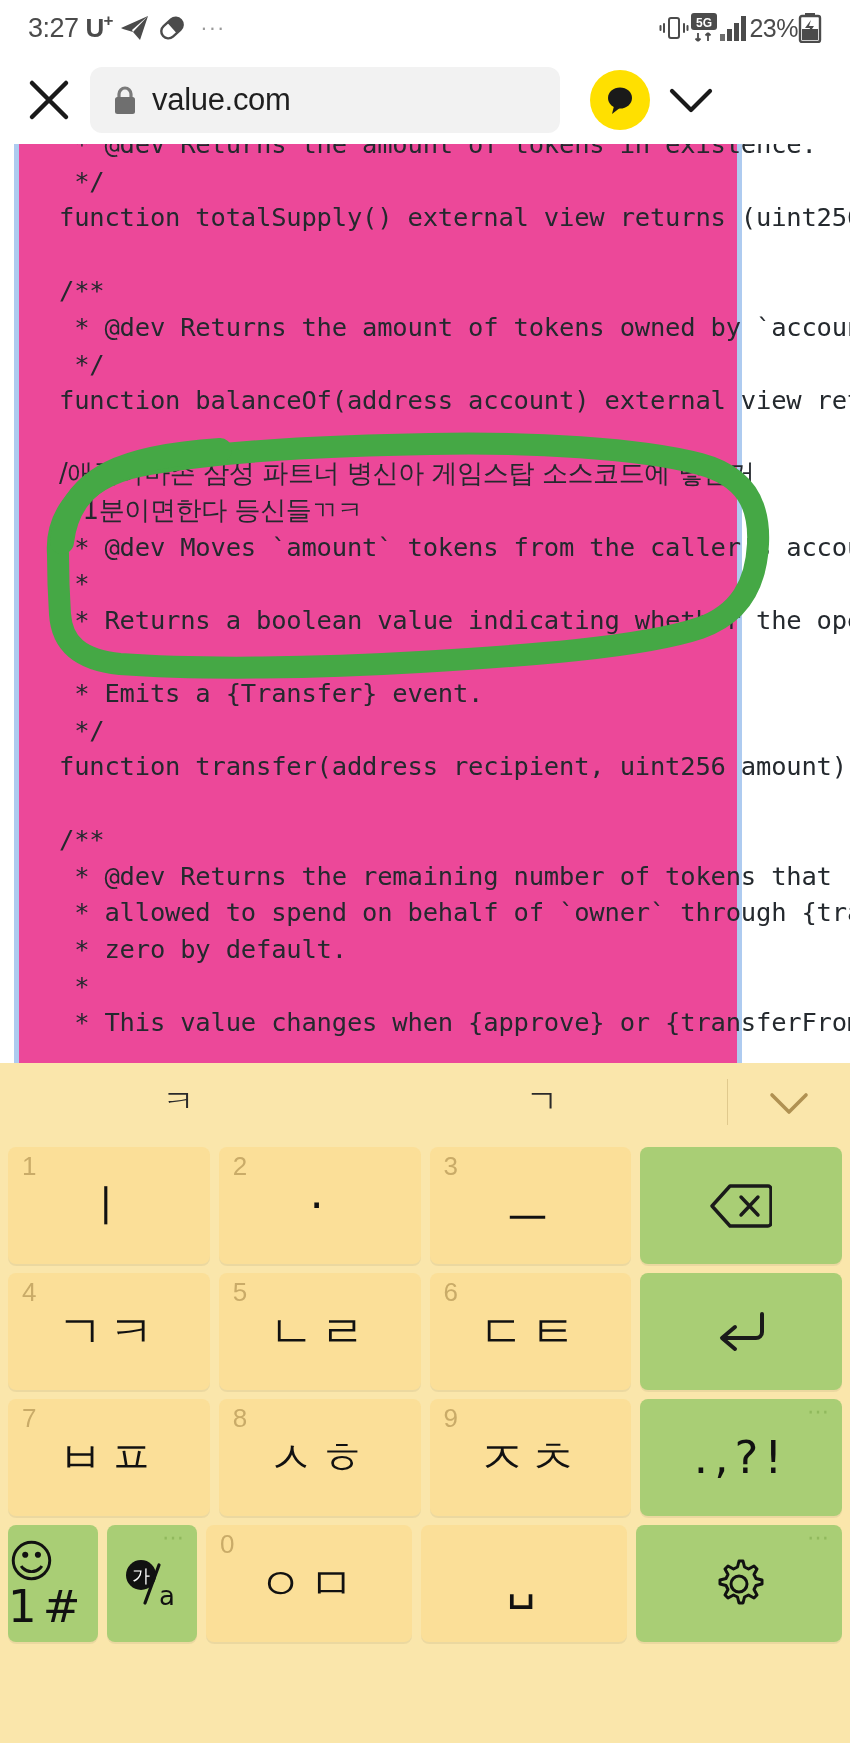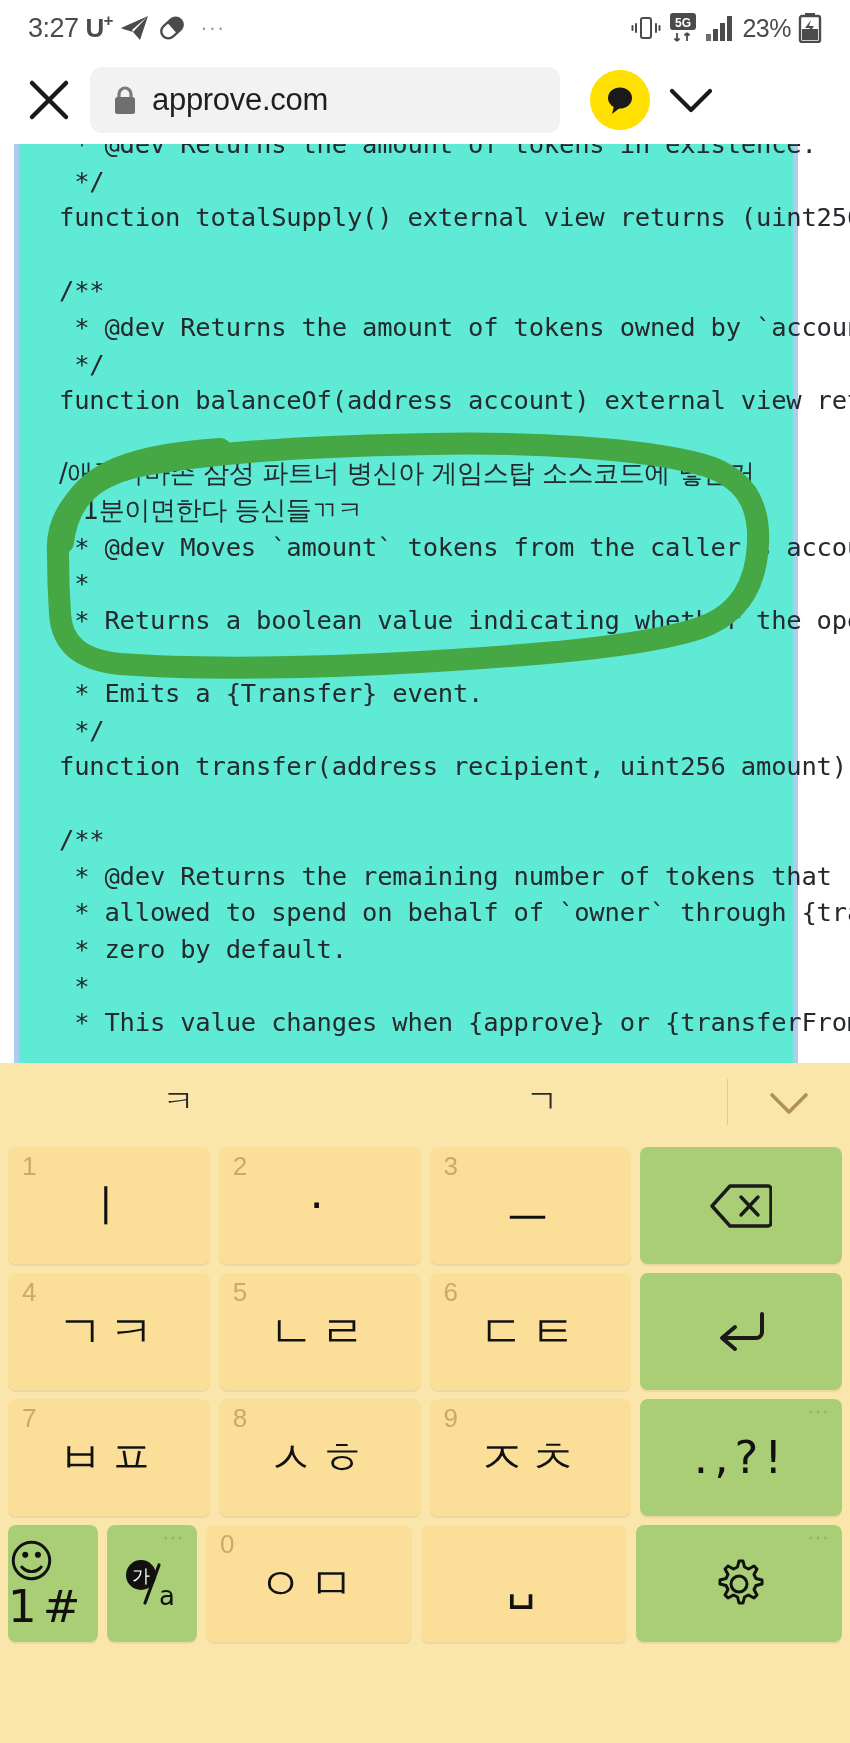--- a/index.html
+++ b/index.html
@@ -57,21 +57,20 @@
   .dots-ellipsis {
     color: #9a9a9a;
     font-size: 22px;
     letter-spacing: 1px;
     margin-left: 6px;
     line-height: 10px;
   }
   #status-right {
     display: flex;
     align-items: center;
-    gap: 7px;
   }
   .battery-pct {
     font-size: 25px;
     color: #4b4b4b;
     letter-spacing: -0.5px;
   }
 
   
   #browser-bar {
     position: absolute;
@@ -131,26 +130,26 @@
     position: absolute;
     left: 0; top: 144px;
     width: 850px;
     height: 919px;
     background: #ffffff;
     overflow: hidden;
   }
   #code-block {
     position: absolute;
     left: 14px; top: 0;
-    width: 784px;
+    width: 728px;
     height: 919px;
     border-left: 5px solid #aecbf0;
     border-right: 5px solid #aecbf0;
     box-sizing: border-box;
-    background: #5eead4;
+    background: #ec4899;
   }
   #code-lines {
     position: absolute;
     left: 0; top: -18px;
     width: 1700px;
     font-family: "DejaVu Sans Mono", "Liberation Mono", monospace;
     font-size: 25.5px;
     line-height: 36.6px;
     color: #24292e;
     white-space: pre;
@@ -327,21 +326,21 @@
         <path d="M7 7 L41 41 M41 7 L7 41" stroke="#1a1a1a" stroke-width="4.5" stroke-linecap="round"></path>
       </svg>
   </div>
   <div id="url-pill">
     <span id="lock-icon">
       <svg width="26" height="32" viewBox="0 0 26 32">
         <path d="M7 14 v-4 a6 6 0 0 1 12 0 v4" fill="none" stroke="#7a7a7a" stroke-width="3.2"></path>
         <rect x="3" y="13" width="20" height="17" rx="2.5" fill="#6f6f6f"></rect>
       </svg>
     </span>
-    <span id="url-text">approve.com</span>
+    <span id="url-text">value.com</span>
   </div>
   <div id="chat-badge">
     <svg width="34" height="34" viewBox="0 0 34 34">
       <ellipse cx="17" cy="15" rx="12" ry="10.5" fill="#1a1a1a"></ellipse>
       <path d="M11 23 L9 31 L18 24 Z" fill="#1a1a1a"></path>
     </svg>
   </div>
   <div id="menu-chevron">
     <svg width="50" height="34" viewBox="0 0 50 34">
         <path d="M6 8 L25 27 L44 8" fill="none" stroke="#1a1a1a" stroke-width="4.2" stroke-linecap="round" stroke-linejoin="round"></path>

